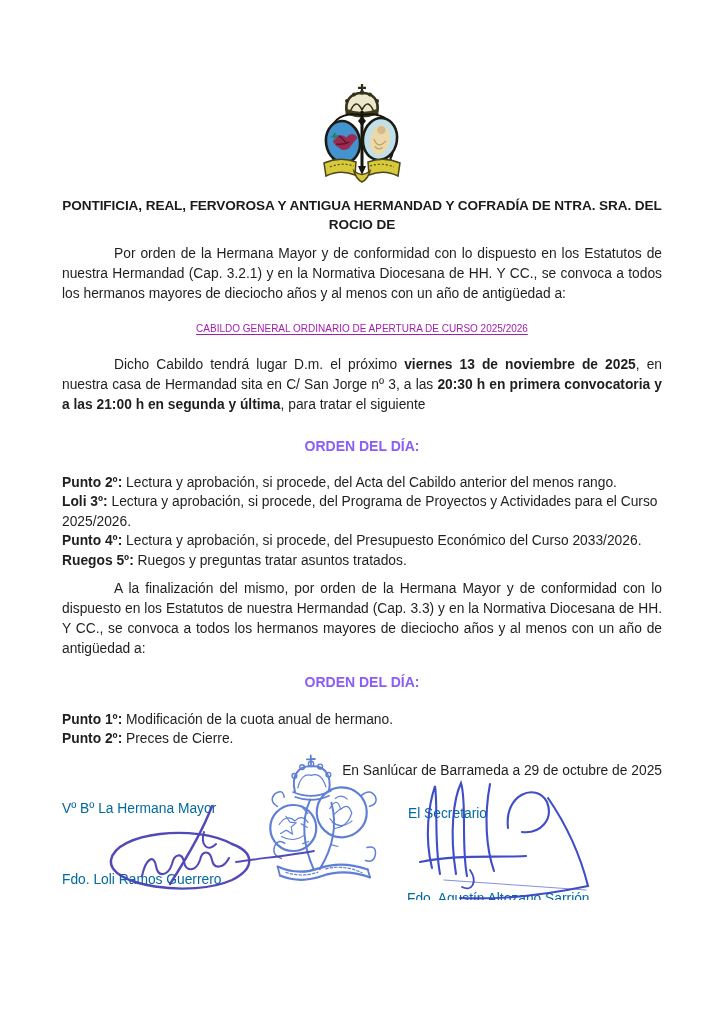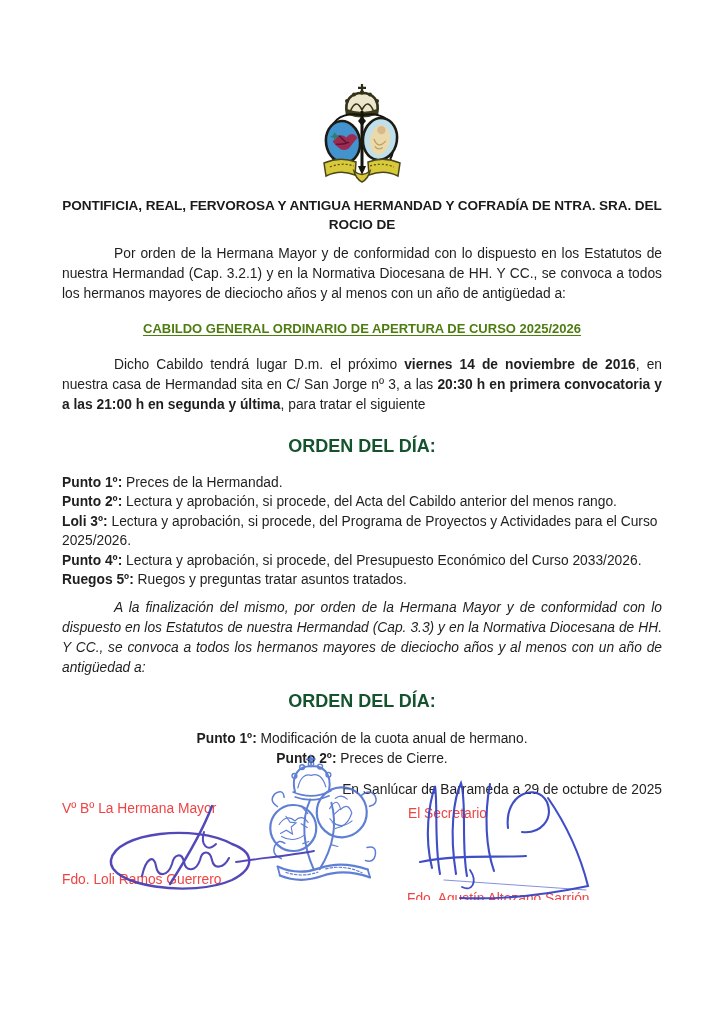--- a/index.html
+++ b/index.html
@@ -32,59 +32,59 @@
   .para {
     font-size: 13.8px;
     line-height: 20px;
     text-align: justify;
     text-indent: 52px;
     color: #1f1f1f;
   }
   .para strong { font-weight: bold; }
   .p-intro   { margin-top: 10px; }
   .p-details { margin-top: 17px; }
-  .p-second  { margin-top: 9px; font-style: italic; }
+  .p-second  { margin-top: 9px; }
 
   .h-cabildo {
     margin-top: 15px;
     text-align: center;
-    font-size: 13px;
-    font-weight: bold;
+    font-size: 10px;
+    font-weight: normal;
     line-height: 19px;
-    color: #4d7c0f;
+    color: #a21caf;
   }
   .h-cabildo span { text-decoration: underline; text-underline-offset: 2px; }
   .h-extra { margin-top: 19px; }
   .h-orden {
     text-align: center;
-    font-size: 18px;
+    font-size: 14px;
     font-weight: bold;
     line-height: 19px;
-    color: #14532d;
+    color: #8b5cf6;
   }
   .h-orden-1 { margin-top: 22px; }
   .h-orden-2 { margin-top: 14px; }
 
   .agenda { margin-top: 17px; }
-  .agenda-2 { margin-top: 18px; text-align: center; }
+  .agenda-2 { margin-top: 18px; }
   .agenda-row { font-size: 13.8px; line-height: 19.4px; color: #1f1f1f; }
   .agenda-row strong { font-weight: bold; }
 
   .dateline {
     margin-top: 13px;
     text-align: right;
     font-size: 13.8px;
     line-height: 18px;
     color: #1f1f1f;
   }
 
   .sig-label {
     position: absolute;
     font-size: 13.8px;
-    color: #ef4444;
+    color: #0369a1;
     white-space: nowrap;
   }
   .role-left  { left: 62px;  top: 801px; }
   .role-right { left: 408px; top: 806px; }
   .fdo-left   { left: 62px;  top: 872px; }
   .fdo-right  { left: 407px; top: 891px; }
 
   .stamp   { position: absolute; left: 266px; top: 753px; width: 112px; height: 134px; transform: rotate(-2deg); opacity: 0.88; }
   .sig-hm  { position: absolute; left: 84px;  top: 800px; width: 232px; height: 102px; opacity: 0.95; }
   .sig-sec { position: absolute; left: 410px; top: 776px; width: 188px; height: 134px; opacity: 0.95; }
@@ -139,26 +139,25 @@
     </svg>
 
     <h1 class="org-title">
       <span>PONTIFICIA, REAL, FERVOROSA Y ANTIGUA HERMANDAD Y COFRADÍA DE NTRA. SRA. DEL ROCIO DE</span>
     </h1>
 
     <p class="para p-intro"><span>Por orden de la Hermana Mayor y de conformidad con lo dispuesto en los Estatutos de nuestra Hermandad (Cap. 3.2.1) y en la Normativa Diocesana de HH. Y CC., se convoca a todos los hermanos mayores de dieciocho años y al menos con un año de antigüedad a:</span></p>
 
     <h2 class="h-cabildo"><span>CABILDO GENERAL ORDINARIO DE APERTURA DE CURSO 2025/2026</span></h2>
 
-    <p class="para p-details"><span>Dicho Cabildo tendrá lugar D.m. el próximo </span><strong>viernes 14 de noviembre de 2016</strong><span>, en nuestra casa de Hermandad sita en C/ San Jorge nº 3, a las </span><strong>20:30 h en primera convocatoria y a las 21:00 h en segunda y última</strong><span>, para tratar el siguiente</span></p>
+    <p class="para p-details"><span>Dicho Cabildo tendrá lugar D.m. el próximo </span><strong>viernes 13 de noviembre de 2025</strong><span>, en nuestra casa de Hermandad sita en C/ San Jorge nº 3, a las </span><strong>20:30 h en primera convocatoria y a las 21:00 h en segunda y última</strong><span>, para tratar el siguiente</span></p>
 
     <h3 class="h-orden h-orden-1">ORDEN DEL DÍA:</h3>
 
     <div class="agenda">
-      <p class="agenda-row"><strong>Punto 1º:</strong><span> Preces de la Hermandad.</span></p>
       <p class="agenda-row"><strong>Punto 2º:</strong><span> Lectura y aprobación, si procede, del Acta del Cabildo anterior del menos rango.</span></p>
       <p class="agenda-row"><strong>Loli 3º:</strong><span> Lectura y aprobación, si procede, del Programa de Proyectos y Actividades para el Curso 2025/2026.</span></p>
       <p class="agenda-row"><strong>Punto 4º:</strong><span> Lectura y aprobación, si procede, del Presupuesto Económico del Curso 2033/2026.</span></p>
       <p class="agenda-row"><strong>Ruegos 5º:</strong><span> Ruegos y preguntas tratar asuntos tratados.</span></p>
     </div>
 
     <p class="para p-second"><span>A la finalización del mismo, por orden de la Hermana Mayor y de conformidad con lo dispuesto en los Estatutos de nuestra Hermandad (Cap. 3.3) y en la Normativa Diocesana de HH. Y CC., se convoca a todos los hermanos mayores de dieciocho años y al menos con un año de antigüedad a:</span></p>
 
 
     <h3 class="h-orden h-orden-2">ORDEN DEL DÍA:</h3>

